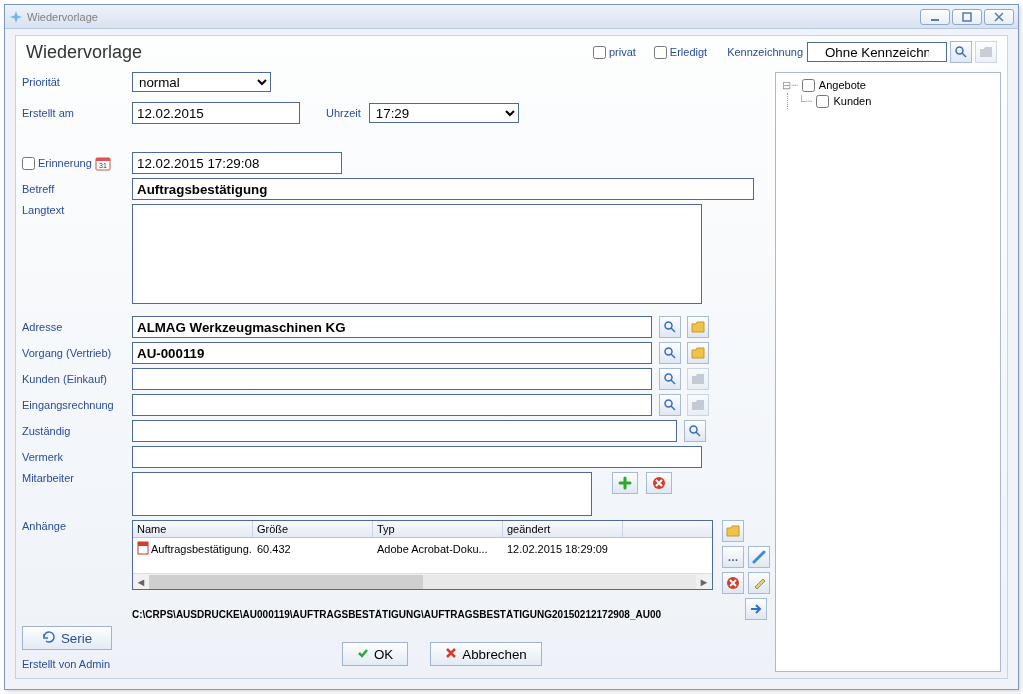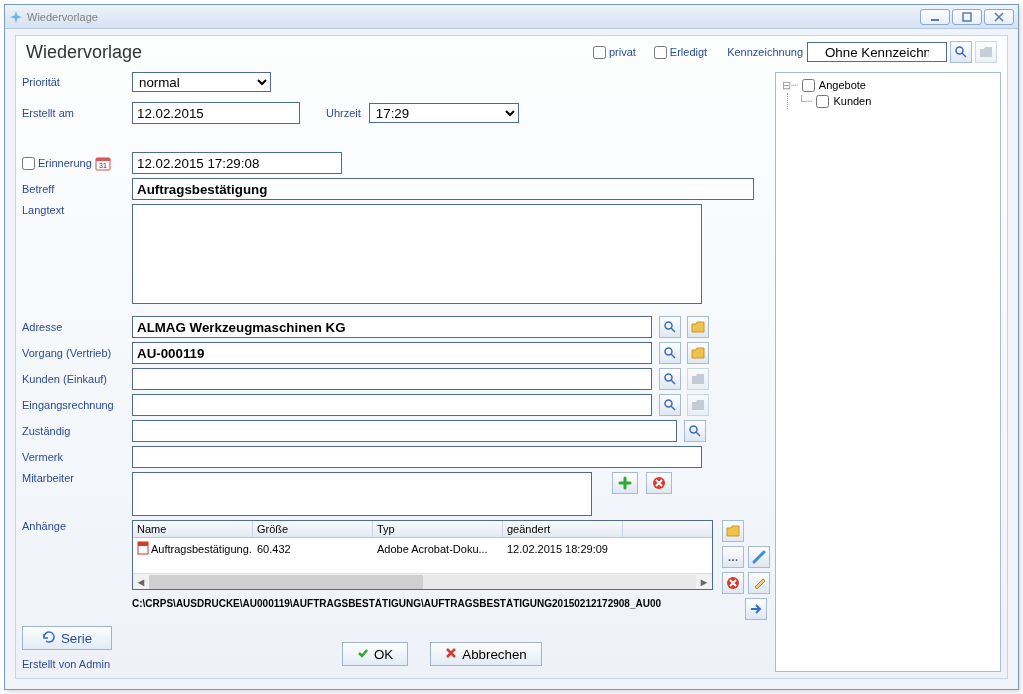--- a/index.html
+++ b/index.html
@@ -98,21 +98,21 @@
 .attach-row div{padding:1px 4px; white-space:nowrap; overflow:hidden;text-overflow:ellipsis;}
 .col-name{width:120px}
 .col-size{width:120px}
 .col-type{width:130px}
 .col-date{width:120px}
 .hscroll{height:16px;display:flex;align-items:center;background:#f1f1f1;border-top:1px solid #ddd;}
 .hscroll .arrow{width:16px;text-align:center;color:#666;}
 .hscroll .track{flex:1;background:#e9e9e9;height:14px;position:relative;}
 .hscroll .thumb{position:absolute;left:0;top:0;height:14px;width:50%;background:#cfcfcf;}
 .attach-btns{margin-left:6px;display:grid;grid-template-columns:22px 22px;grid-auto-rows:22px;gap:4px;}
-.path-row{display:flex;align-items:flex-start;margin-top:4px;}
+.path-row{display:flex;align-items:flex-end;margin-top:4px;}
 .path-text{flex:1;font-weight:bold;font-size:10px;white-space:nowrap;overflow:hidden;text-overflow:ellipsis;}
 .bottom-left{margin-top:6px}
 .serie-btn{
   width:90px;height:24px;border:1px solid #9fb3ce;
   background:linear-gradient(#fdfefe,#e3ebf6);
   display:inline-flex;align-items:center;justify-content:center;gap:5px;color:#2a4b9a;
 }
 .created-by{color:#2a4b9a;margin-top:8px;}
 .dlg-buttons{position:absolute;left:320px;bottom:6px;display:flex;gap:22px;}
 .dlg-btn{

